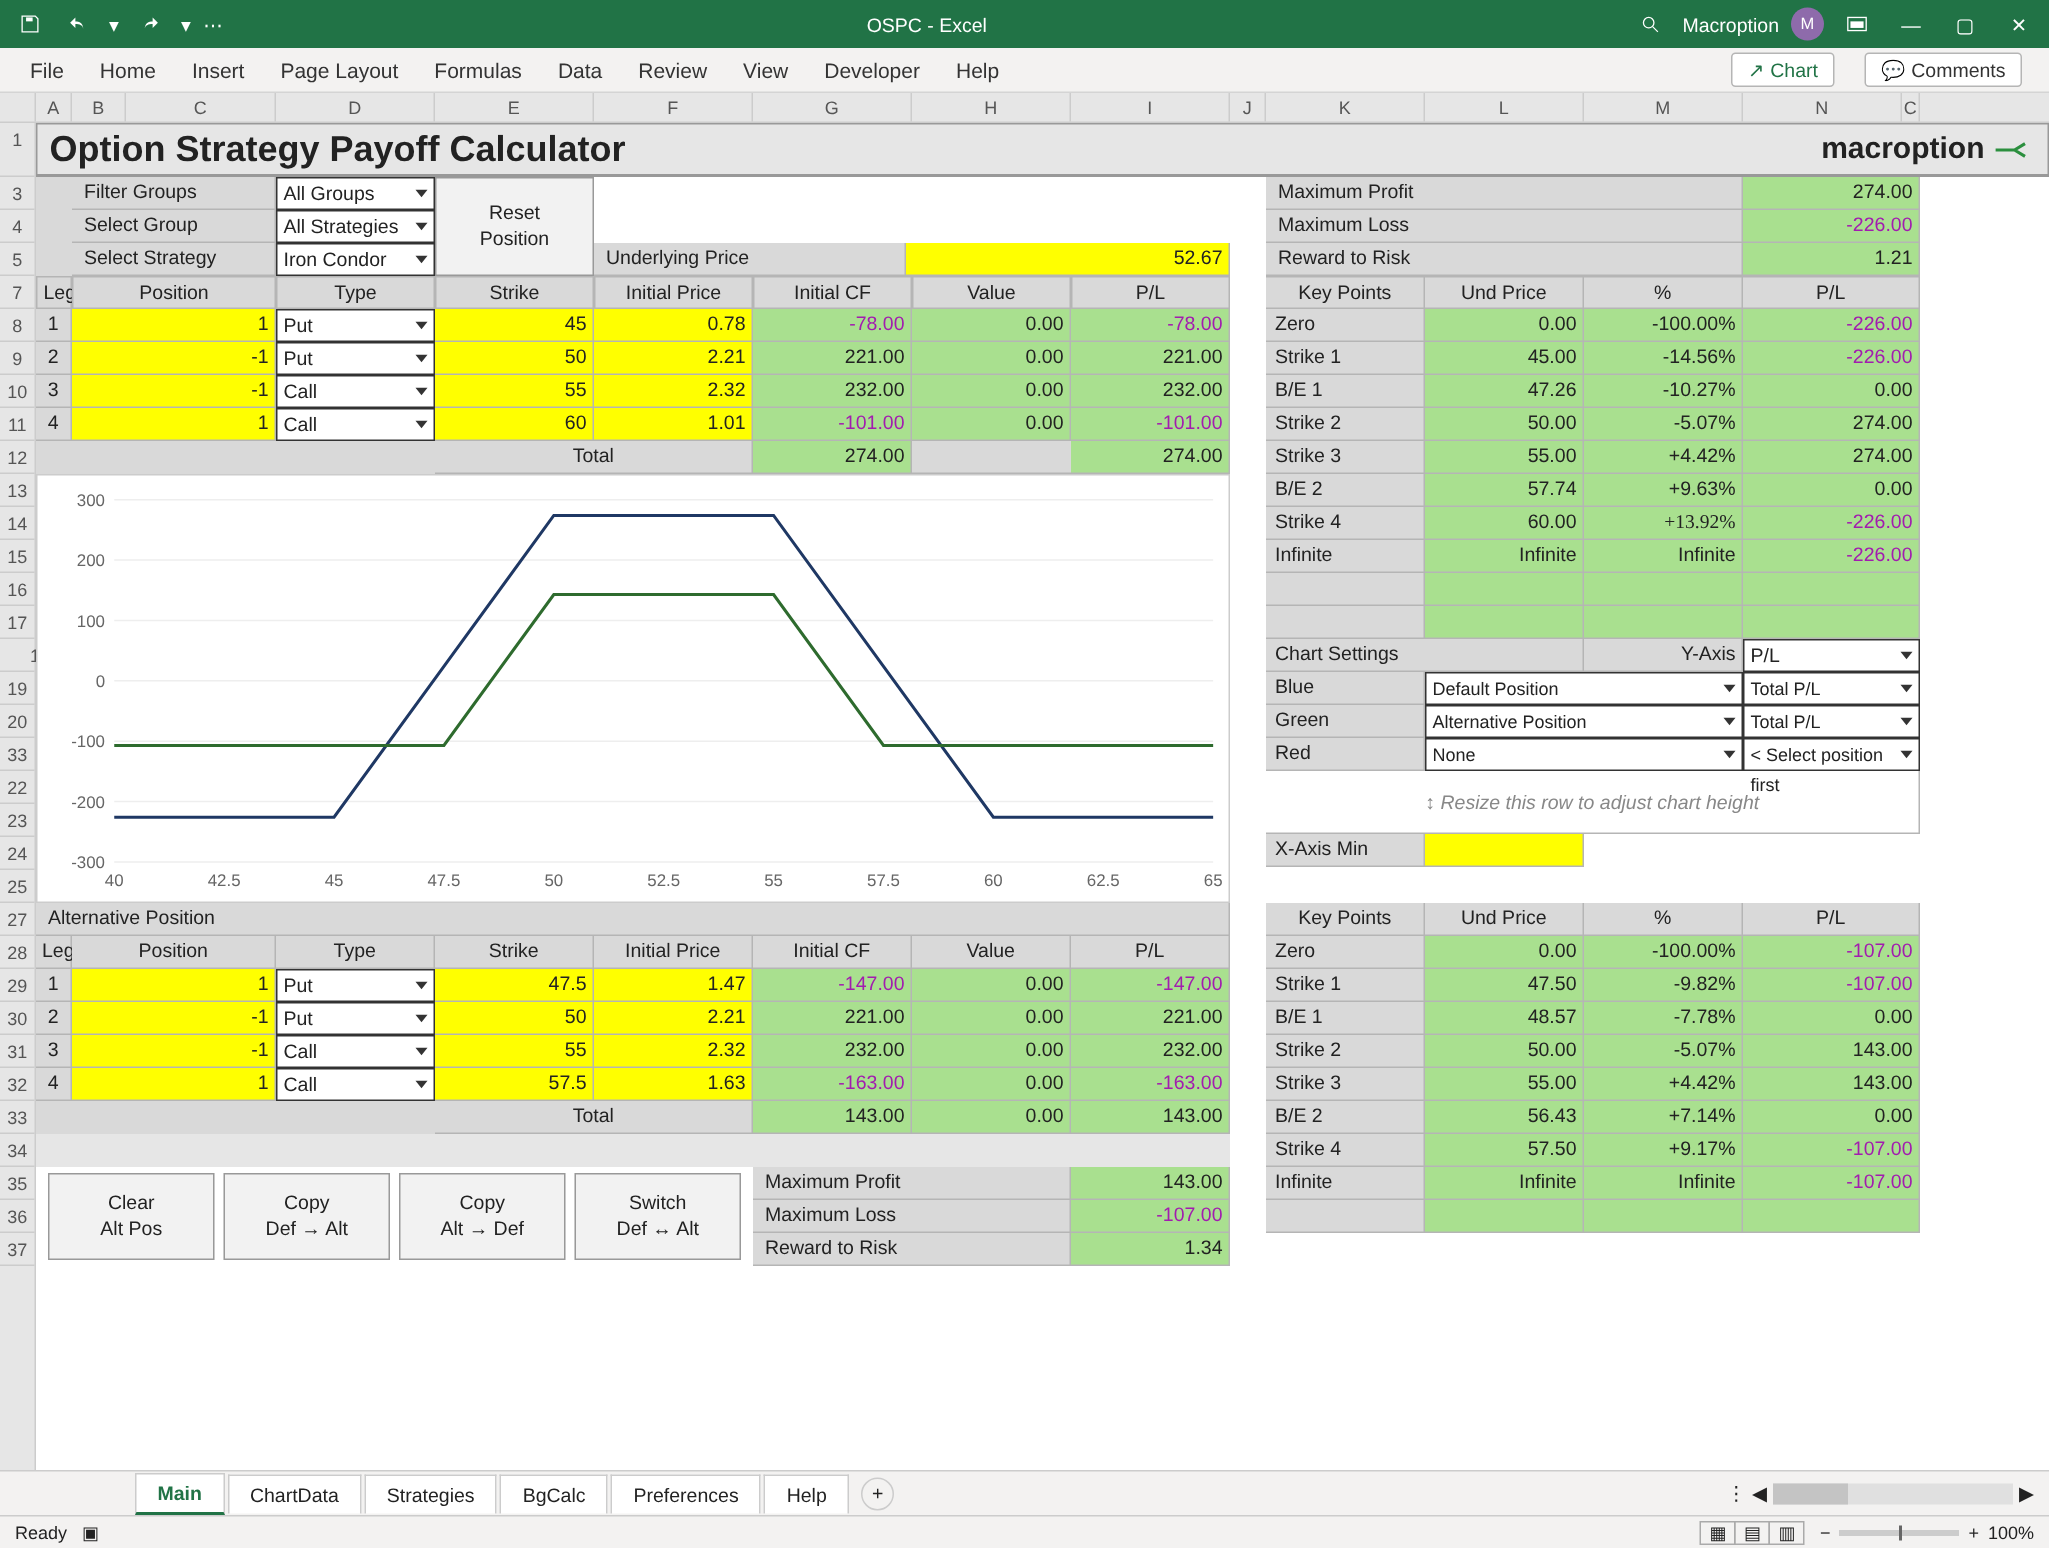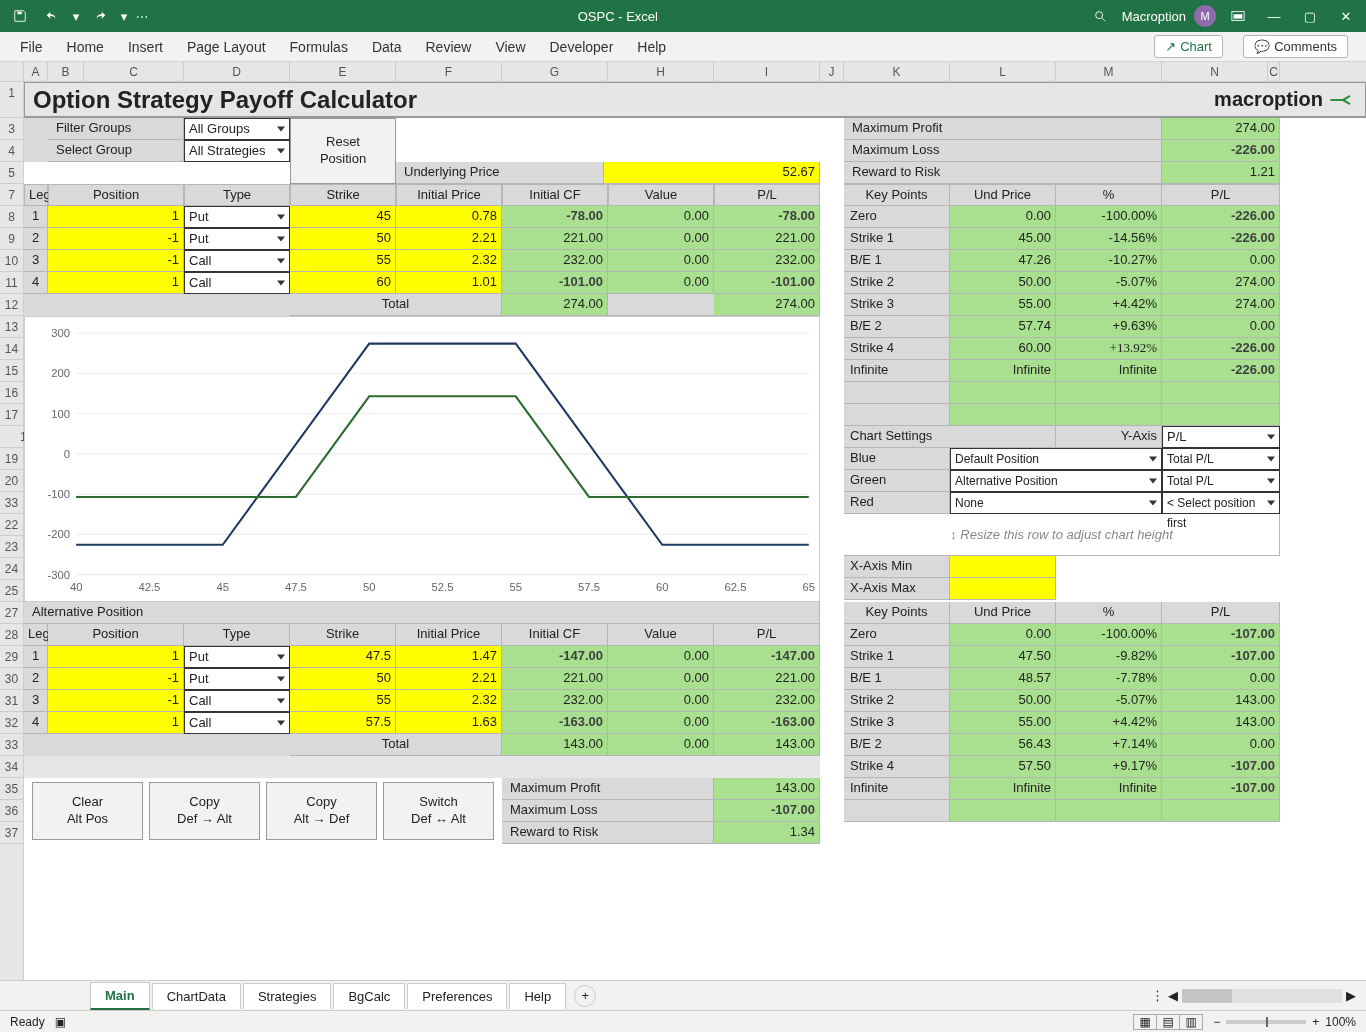--- a/index.html
+++ b/index.html
@@ -40,21 +40,21 @@
 
 
 .row { display: flex; }
 .cell { border: 1px solid #b5b5b5; border-left: none; border-top: none; height: 22px; line-height: 20px; font-size: 13px; padding: 0 4px; background: #f2f2f2; }
 .hdr { background: #d9d9d9; text-align: center; font-weight: 400; }
 .lbl { background: #d9d9d9; }
 .val { text-align: right; }
 .yellow { background: #ffff00; }
 .green { background: #92d050; }
 .lgreen { background: #a9e08f; }
-.red-text { color: #404040; font-weight: bold; }
+.red-text { color: #a21caf; }
 .center { text-align: center; }
 
 
 .dd { position: relative; background: #fff; }
 .dd::after { content: ""; position: absolute; right: 4px; top: 50%; transform: translateY(-50%); border-left: 4px solid transparent; border-right: 4px solid transparent; border-top: 5px solid #333; }
 .dd.boxed { border: 1px solid #333; }
 
 
 .xlbtn { background: #f2f2f2; border: 1px solid #999; text-align: center; display: flex; align-items: center; justify-content: center; cursor: pointer; font-size: 13px; line-height: 1.3; padding: 2px 4px; }
 
@@ -223,20 +223,25 @@
           <div class="row">
             <div class="cell lbl gap" style="width: 24px; background: rgb(217, 217, 217);"></div>
             <div class="cell lbl" style="width: 136px; padding-left: 8px;">Filter Groups</div>
             <div class="cell dd boxed" style="width: 106px; padding-left: 4px;">All Groups</div>
           </div>
           <div class="row">
             <div class="cell lbl gap" style="width: 24px; background: rgb(217, 217, 217);"></div>
             <div class="cell lbl" style="width: 136px; padding-left: 8px;">Select Group</div>
             <div class="cell dd boxed" style="width: 106px; padding-left: 4px;">All Strategies</div>
           </div>
+          <div class="row">
+            <div class="cell lbl gap" style="width: 24px; background: rgb(217, 217, 217);"></div>
+            <div class="cell lbl" style="width: 136px; padding-left: 8px;">Select Strategy</div>
+            <div class="cell dd boxed" style="width: 106px; padding-left: 4px;">Iron Condor</div>
+          </div>
         </div>
         <div style="width: 106px;">
           <div class="xlbtn" style="width:106px;height:66px;">Reset<br>Position</div>
         </div>
         <div style="width: 424px;">
           <div class="cell gap" style="width: 424px; border: none; background: transparent; height: 44px;"></div>
           <div class="row">
             <div class="cell lbl" style="width: 212px; padding-left: 8px;">Underlying Price</div>
             <div class="cell yellow val" style="width: 220px;">52.67</div>
           </div>
@@ -427,25 +432,20 @@
             <div class="cell dd boxed" style="width: 118px; font-size: 12px;">&lt; Select position first</div>
           </div>
           <div class="row">
             <div class="cell " style="width: 436px; text-align: center; color: rgb(136, 136, 136); background: rgb(255, 255, 255); font-style: italic; height: 42px; line-height: 42px;">↕ Resize this row to adjust chart height</div>
           </div>
           <div class="row">
             <div class="cell lbl" style="width: 106px; padding-left: 6px;">X-Axis Min</div>
             <div class="cell yellow" style="width: 106px;"></div>
             <div class="cell gap" style="width: 224px; border: none;"></div>
           </div>
-          <div class="row">
-            <div class="cell lbl" style="width: 106px; padding-left: 6px;">X-Axis Max</div>
-            <div class="cell yellow" style="width: 106px;"></div>
-            <div class="cell gap" style="width: 224px; border: none;"></div>
-          </div>
         </div>
       </div>
       <div class="row">
         <div class="cell hdr" style="width: 796px; text-align: left; padding-left: 8px;">Alternative Position</div>
         <div class="cell gap" style="width: 24px; border: none;"></div>
         <div class="cell hdr center" style="width: 106px;">Key Points</div>
         <div class="cell hdr center" style="width: 106px;">Und Price</div>
         <div class="cell hdr center" style="width: 106px;">%</div>
         <div class="cell hdr center" style="width: 118px;">P/L</div>
       </div>

